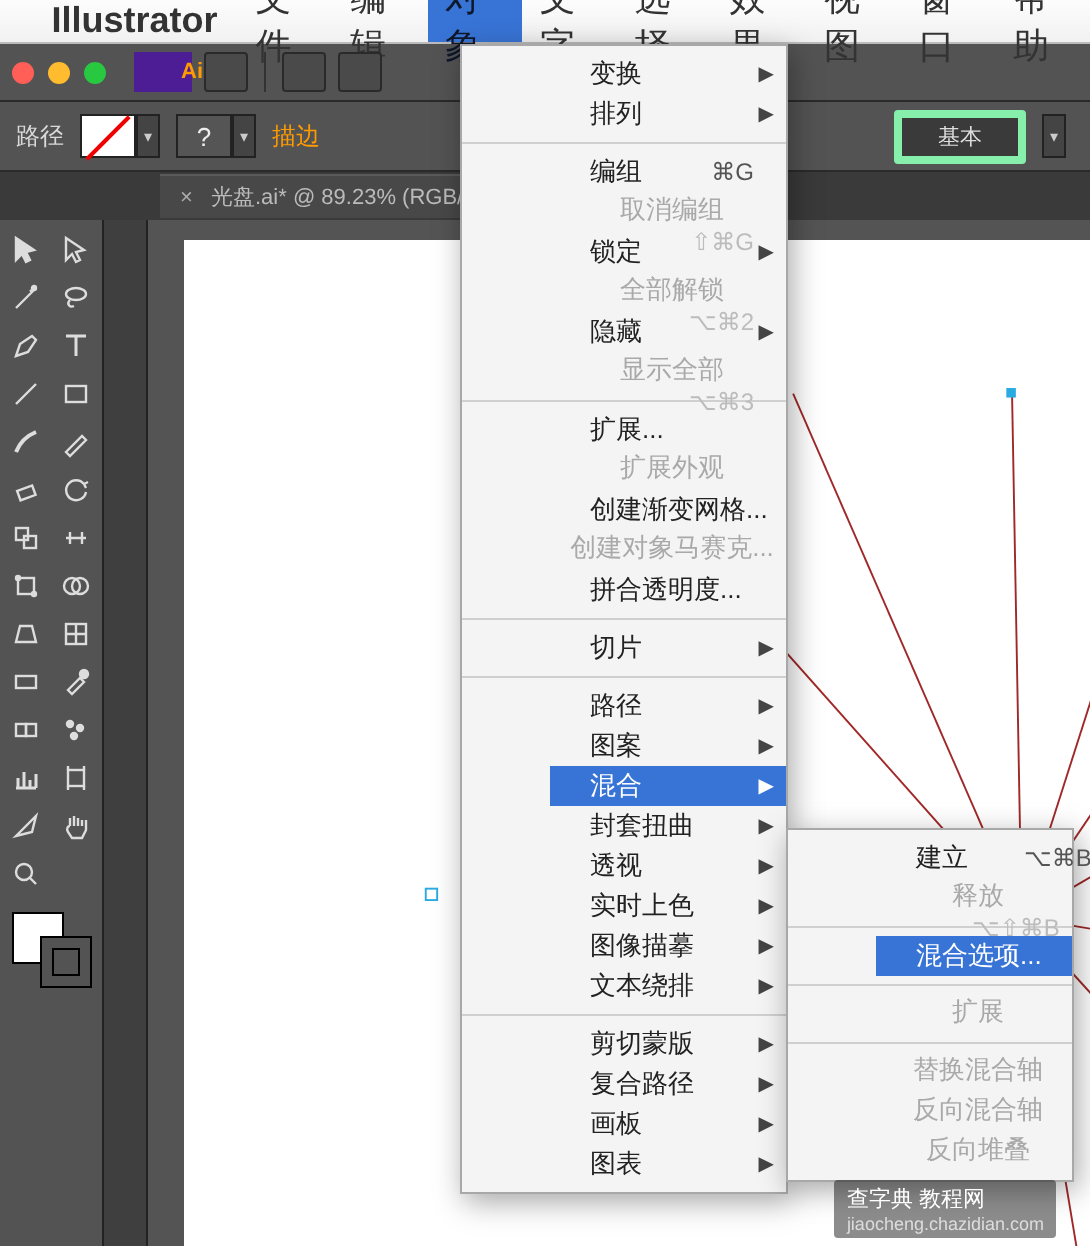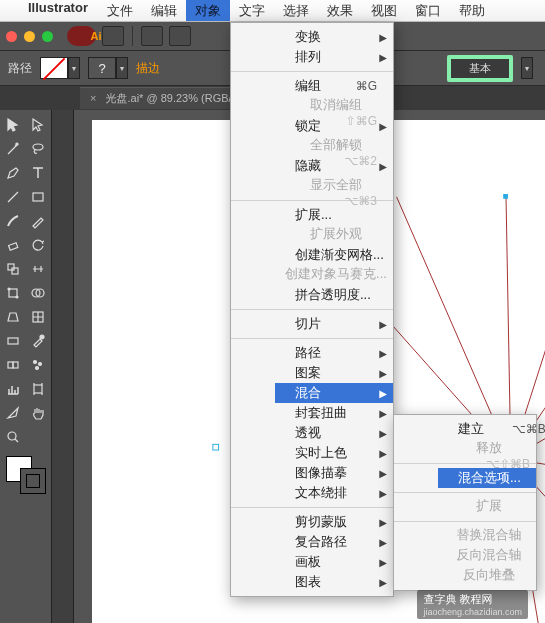--- a/index.html
+++ b/index.html
@@ -1,30 +1,30 @@
 <!DOCTYPE html>
 <html><head>
 <meta charset="utf-8">
 <style>
 * { margin: 0; padding: 0; box-sizing: border-box; font-family: -apple-system, "Helvetica Neue", Arial, sans-serif; }
 body { width: 545px; height: 623px; background: #3a3a3a; overflow: hidden; position: relative; }
 
 
-.mac-menubar { height: 22px; background: linear-gradient(#fdfdfd, #f1f1f1); display: flex; align-items: flex-start; font-size: 13px; color: #333; border-bottom: 1px solid #bbb; }
+.mac-menubar { height: 22px; background: linear-gradient(#fdfdfd, #f1f1f1); display: flex; align-items: flex-start; font-size: 18px; color: #333; border-bottom: 1px solid #bbb; }
 .apple-logo { width: 18px; text-align: center; font-size: 15px; color: #444; }
 .app-name { font-weight: bold; padding: 0 10px; }
 .menu-item { padding: 0 9px; height: 100%; display: flex; align-items: center; cursor: default; }
 .menu-item.active { background: #3874d6; color: #0f172a; }
 
 
 .app-header { height: 28px; background: #535353; display: flex; align-items: center; padding: 0 6px; gap: 6px; }
 .traffic-lights { display: flex; gap: 7px; margin-right: 8px; }
 .tl { width: 11px; height: 11px; border-radius: 50%; }
 .tl.red { background: #ff5f57; } .tl.yellow { background: #febc2e; } .tl.green { background: #28c840; }
-.ai-logo { width: 20px; height: 20px; background: #7f1d1d; color: #ff9a00; font-weight: bold; font-size: 11px; display: flex; align-items: center; justify-content: center; border-radius: 10px; padding-left: 29px; }
+.ai-logo { width: 20px; height: 20px; background: #4c1d95; color: #ff9a00; font-weight: bold; font-size: 11px; display: flex; align-items: center; justify-content: center; border-radius: 0; padding-left: 29px; }
 .hdr-icon { width: 22px; height: 20px; background: #4a4a4a; border: 1px solid #2a2a2a; border-radius: 2px; }
 
 
 .control-bar { height: 36px; background: #535353; border-top: 1px solid #2a2a2a; border-bottom: 1px solid #2a2a2a; display: flex; align-items: center; padding: 0 8px; gap: 8px; font-size: 12px; color: #ccc; }
 .cb-label { color: #d9d9d9; }
 .swatch { width: 28px; height: 22px; background: #fff; border: 1px solid #222; position: relative; }
 .swatch.none::after { content: ""; position: absolute; left: -2px; right: -2px; top: 50%; border-top: 2px solid #e00; transform: rotate(-45deg); }
 .swatch.q { background: #555; color: #eee; display: flex; align-items: center; justify-content: center; font-size: 13px; }
 .cb-dd { width: 12px; height: 22px; background: #444; border: 1px solid #222; display: flex; align-items: center; justify-content: center; font-size: 8px; color: #ccc; }
 .orange-link { color: #ff9a00; }

